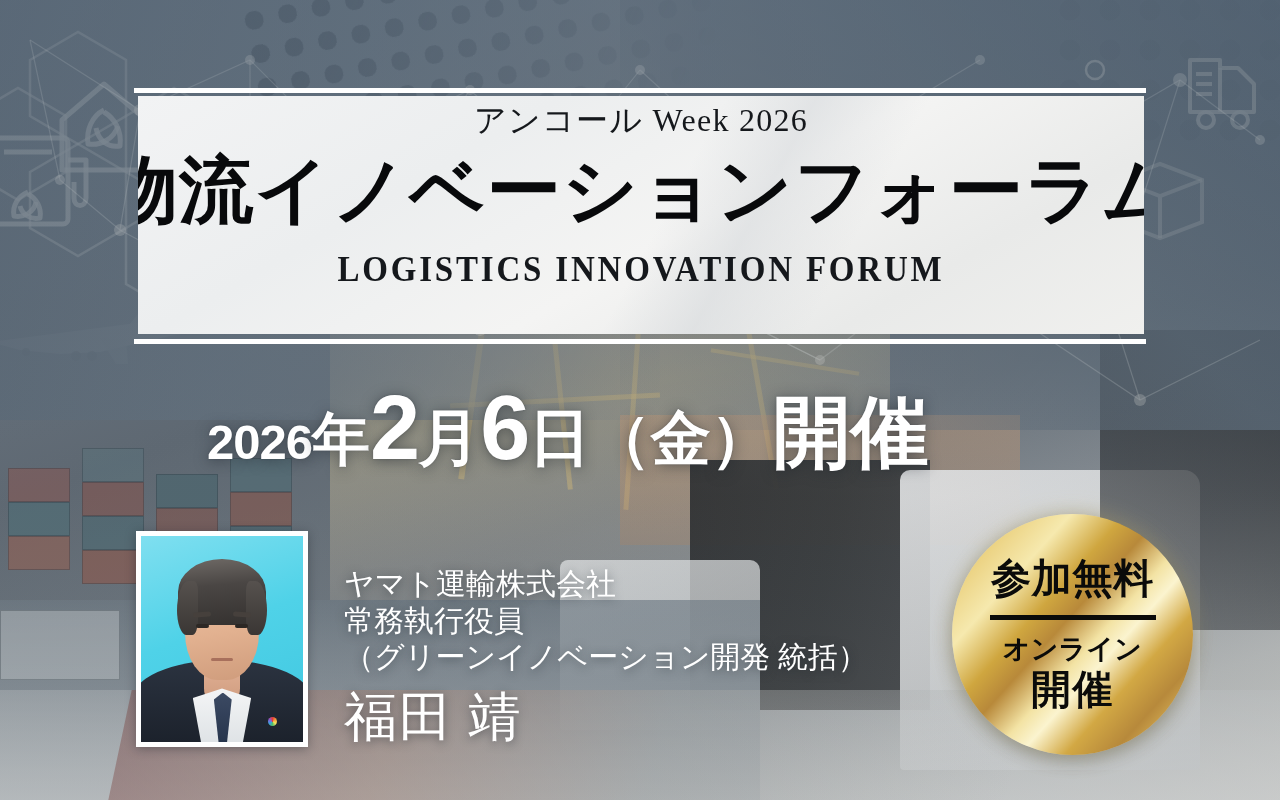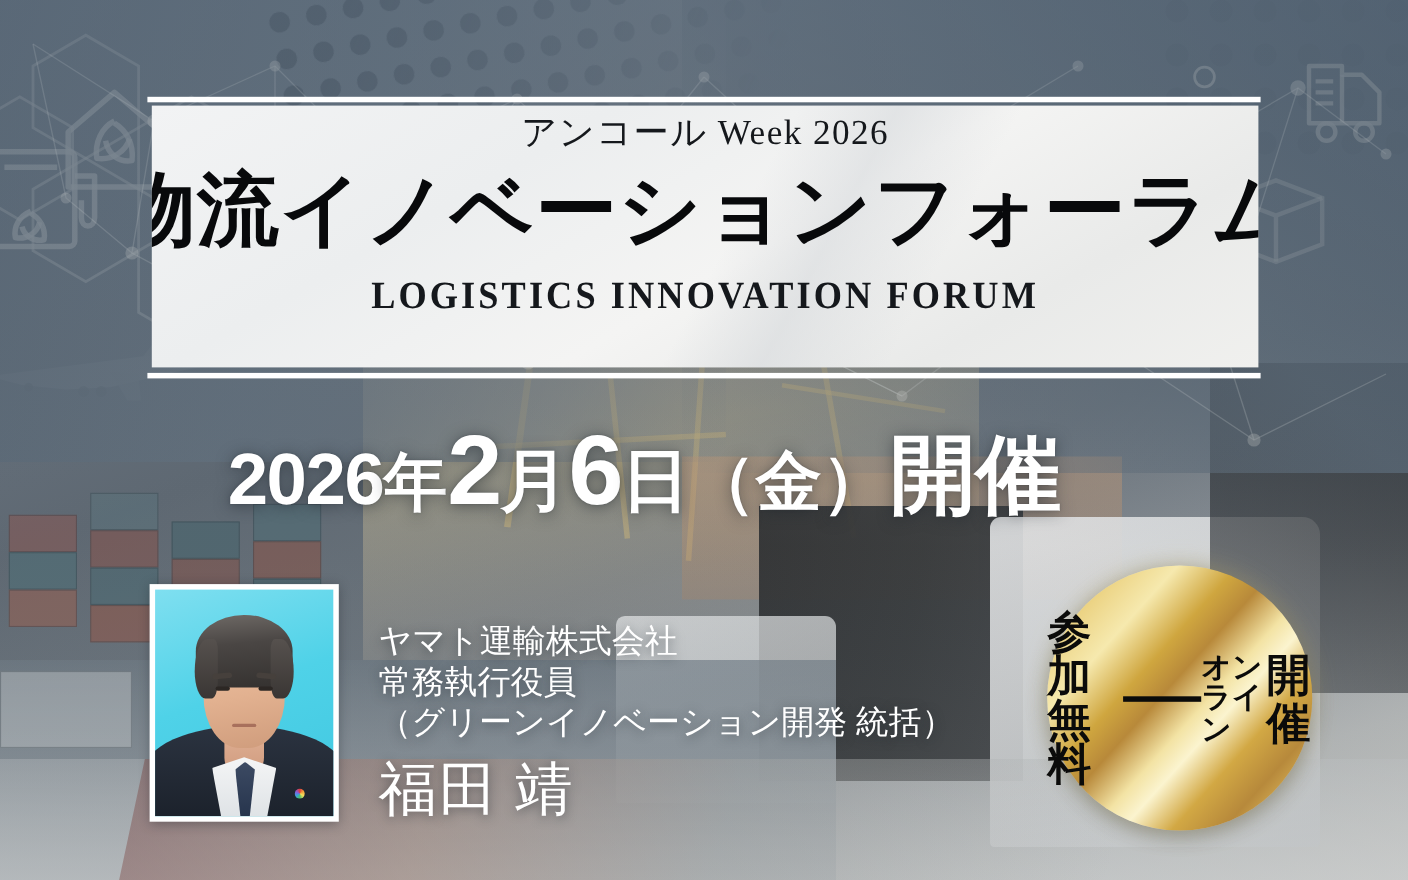--- a/index.html
+++ b/index.html
@@ -189,21 +189,21 @@
   #date-line {
     position:absolute; left:207px; top:383px;
     color:#ffffff;
     font-family:"Liberation Sans", sans-serif;
     font-weight:700;
     line-height:1;
     white-space:nowrap;
     text-shadow:0 2px 14px rgba(30,36,44,.55), 0 0 2px rgba(40,46,54,.35);
     display:flex; align-items:baseline;
   }
-  #date-line .yr   { font-size:66px; letter-spacing:-.02em; }
+  #date-line .yr   { font-size:49px; letter-spacing:-.02em; }
   #date-line .u-nen{ font-size:58px; }
   #date-line .big  { font-size:90px; letter-spacing:-.02em; }
   #date-line .u-mid{ font-size:62px; }
   #date-line .u-dow{ font-size:60px; }
   #date-line .kaisai{ font-size:78px; margin-left:2px; }
 
   
   #speaker-photo {
     position:absolute; left:136px; top:531px;
     width:172px; height:216px;
@@ -293,21 +293,21 @@
         #f6e9ae 26%,
         #cfa63f 38%,
         #b8893a 46%,
         #f3e3a4 56%,
         #fbf4cf 62%,
         #d2a844 72%,
         #b7893b 82%,
         #e0bc5e 92%,
         #f0dc96 100%);
     box-shadow:0 0 22px rgba(246,226,150,.40), 0 4px 18px rgba(20,24,30,.45);
-    display:flex; flex-direction:row;
+    display:flex; flex-direction:column;
     align-items:center; justify-content:center;
     color:#0b0b0a;
     font-family:"Liberation Sans", sans-serif;
     font-weight:700;
   }
   #badge-free { font-size:40px; letter-spacing:.02em; line-height:1; }
   #badge-divider {
     width:166px; height:5px; background:#0b0b0a;
     margin:17px 0 15px;
   }

